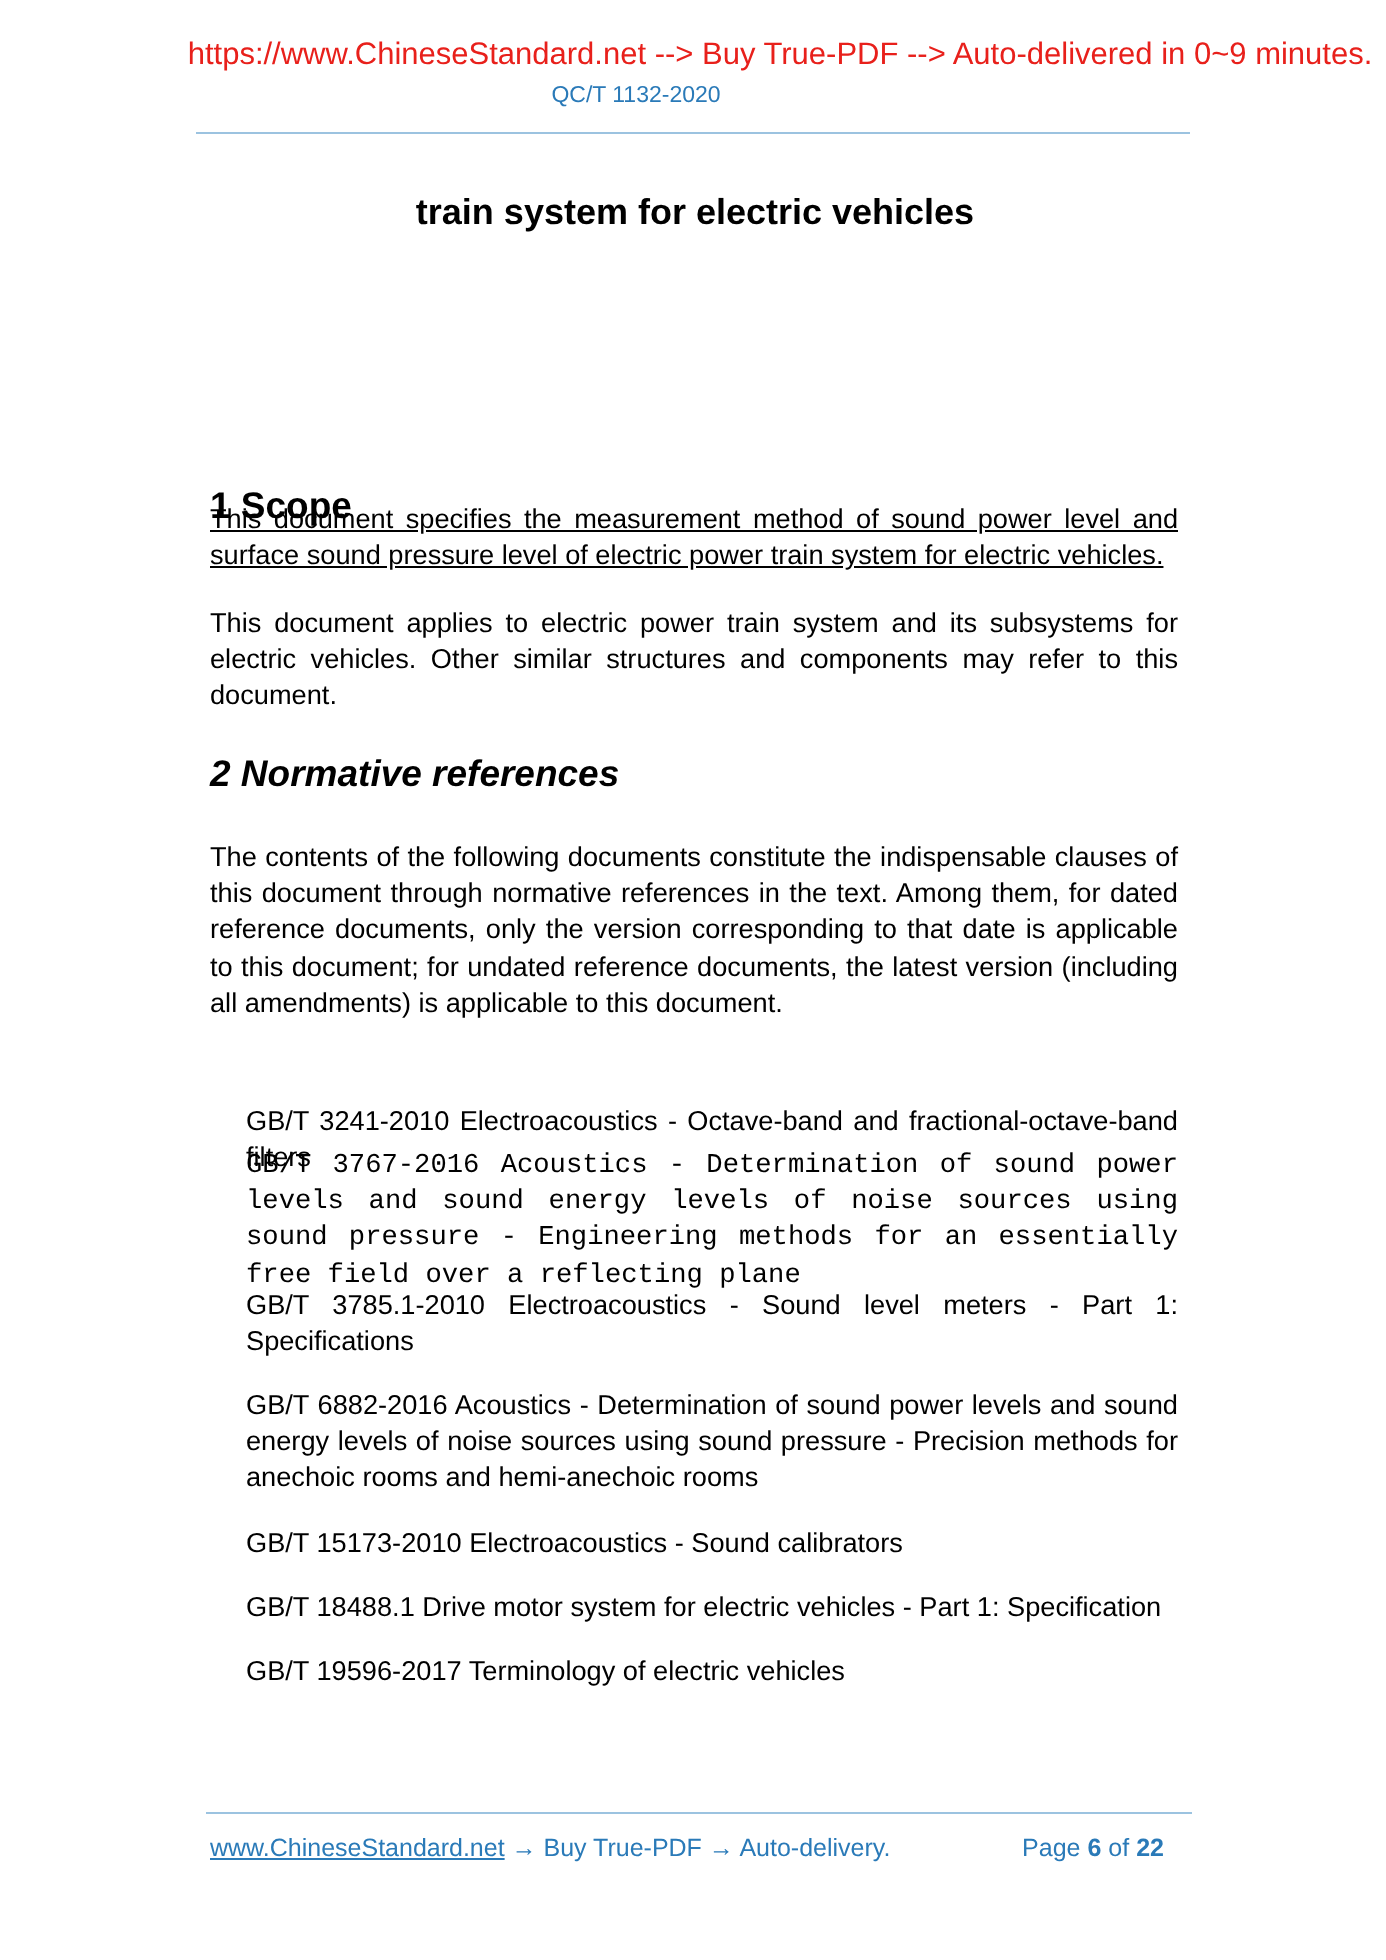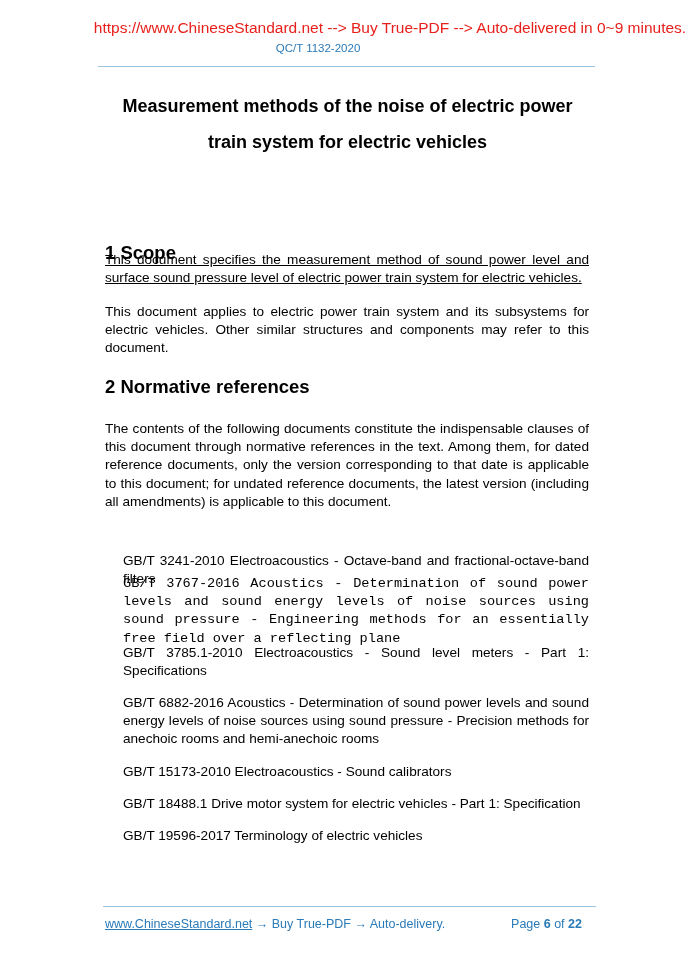--- a/index.html
+++ b/index.html
@@ -18,29 +18,28 @@
   .footer .page b { font-weight:bold; }
 </style>
 </head>
 <body>
 
 <div class="top-banner">https://www.ChineseStandard.net --&gt; Buy True-PDF --&gt; Auto-delivered in 0~9 minutes.</div>
 <div class="doc-code">QC/T 1132-2020</div>
 <div class="hr-top"></div>
 
 <div class="title">
-  <div>Measurement methods of the noise of electric power</div>
   <div>train system for electric vehicles</div>
 </div>
 
 <div class="h1" style="top:206px;margin-top:36px;">1 Scope</div>
 <div class="para" style="top:251px;text-decoration:underline;">This document specifies the measurement method of sound power level and surface sound pressure level of electric power train system for electric vehicles.</div>
 <div class="para" style="top:303px;">This document applies to electric power train system and its subsystems for electric vehicles. Other similar structures and components may refer to this document.</div>
 
-<div class="h1" style="top:376px;">2 Normative references</div>
+<div class="h1" style="top:376px;font-style:italic;">2 Normative references</div>
 <div class="para" style="top:420px;">The contents of the following documents constitute the indispensable clauses of this document through normative references in the text. Among them, for dated reference documents, only the version corresponding to that date is applicable to this document; for undated reference documents, the latest version (including all amendments) is applicable to this document.</div>
 
 <div class="ref" style="top:552px;">GB/T 3241-2010 Electroacoustics - Octave-band and fractional-octave-band filters</div>
 <div class="ref" style="top:575px;font-family:Liberation Mono, monospace;">GB/T 3767-2016 Acoustics - Determination of sound power levels and sound energy levels of noise sources using sound pressure - Engineering methods for an essentially free field over a reflecting plane</div>
 <div class="ref" style="top:644px;">GB/T 3785.1-2010 Electroacoustics - Sound level meters - Part 1: Specifications</div>
 <div class="ref" style="top:694px;">GB/T 6882-2016 Acoustics - Determination of sound power levels and sound energy levels of noise sources using sound pressure - Precision methods for anechoic rooms and hemi-anechoic rooms</div>
 <div class="ref" style="top:763px;">GB/T 15173-2010 Electroacoustics - Sound calibrators</div>
 <div class="ref" style="top:795px;">GB/T 18488.1 Drive motor system for electric vehicles - Part 1: Specification</div>
 <div class="ref" style="top:827px;">GB/T 19596-2017 Terminology of electric vehicles</div>
 

